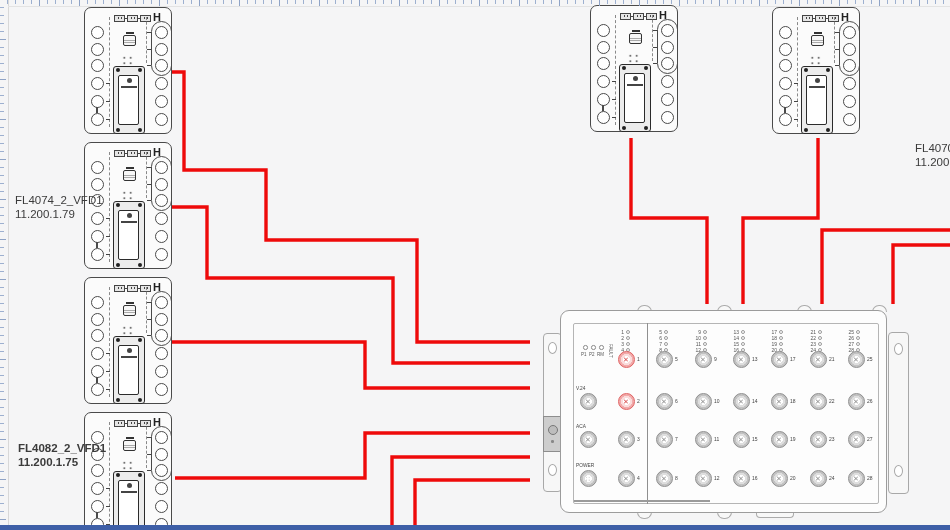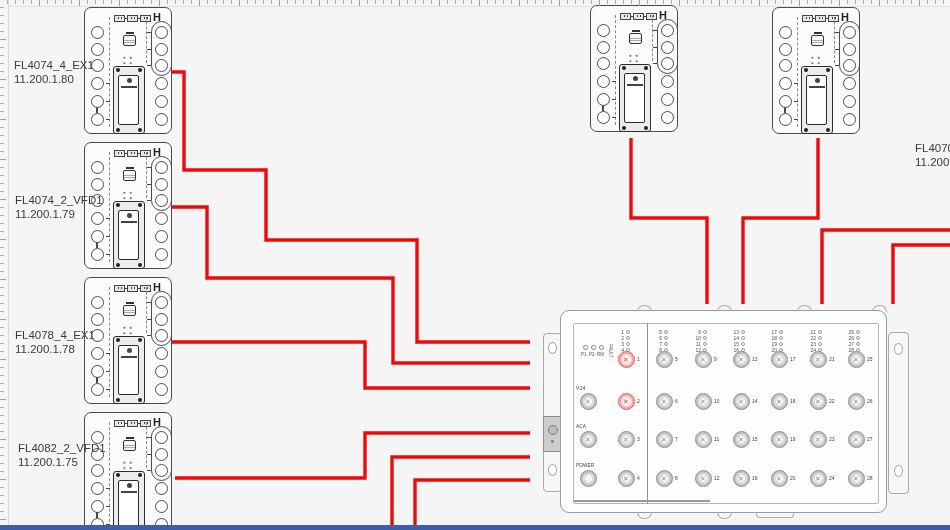--- a/index.html
+++ b/index.html
@@ -291,24 +291,20 @@
       <div class="screw s1"></div>
       <div class="screw s2"></div>
       <div class="screw s3"></div>
       <div class="screw s4"></div>
       <div class="minner">
         <div class="mlogo"></div>
         <div class="mbar"></div>
       </div>
     </div>
   </div>
-    <div class="dev-label" style="left: 14px; top: 58px;">
-      <div>FL4074_4_EX1</div>
-      <div>11.200.1.80</div>
-    </div>
     <div class="mod" style="left: 84px; top: 142px;">
     <div class="term t1"></div>
     <div class="term t2"></div>
     <div class="term t3"></div>
     <div class="termlink tl1"></div>
     <div class="termlink tl2"></div>
     <div class="h-glyph">H</div>
     <div class="guide g-left"></div>
     <div class="guide g-right"></div>
     <div class="circ l y1"></div>
@@ -383,24 +379,20 @@
       <div class="screw s1"></div>
       <div class="screw s2"></div>
       <div class="screw s3"></div>
       <div class="screw s4"></div>
       <div class="minner">
         <div class="mlogo"></div>
         <div class="mbar"></div>
       </div>
     </div>
   </div>
-    <div class="dev-label" style="left: 15px; top: 328px;">
-      <div>FL4078_4_EX1</div>
-      <div>11.200.1.78</div>
-    </div>
     <div class="mod" style="left: 84px; top: 412px;">
     <div class="term t1"></div>
     <div class="term t2"></div>
     <div class="term t3"></div>
     <div class="termlink tl1"></div>
     <div class="termlink tl2"></div>
     <div class="h-glyph">H</div>
     <div class="guide g-left"></div>
     <div class="guide g-right"></div>
     <div class="circ l y1"></div>
@@ -428,21 +420,21 @@
     <div class="mbody">
       <div class="screw s1"></div>
       <div class="screw s2"></div>
 
       <div class="minner">
         <div class="mlogo"></div>
         <div class="mbar"></div>
       </div>
     </div>
   </div>
-    <div class="dev-label" style="left: 18px; top: 441px;">
+    <div class="dev-label" style="left: 18px; top: 441px; font-weight: bold;">
       <div>FL4082_2_VFD1</div>
       <div>11.200.1.75</div>
     </div>
     <div class="mod" style="left: 590px; top: 5px;">
     <div class="term t1"></div>
     <div class="term t2"></div>
     <div class="term t3"></div>
     <div class="termlink tl1"></div>
     <div class="termlink tl2"></div>
     <div class="h-glyph">H</div>

